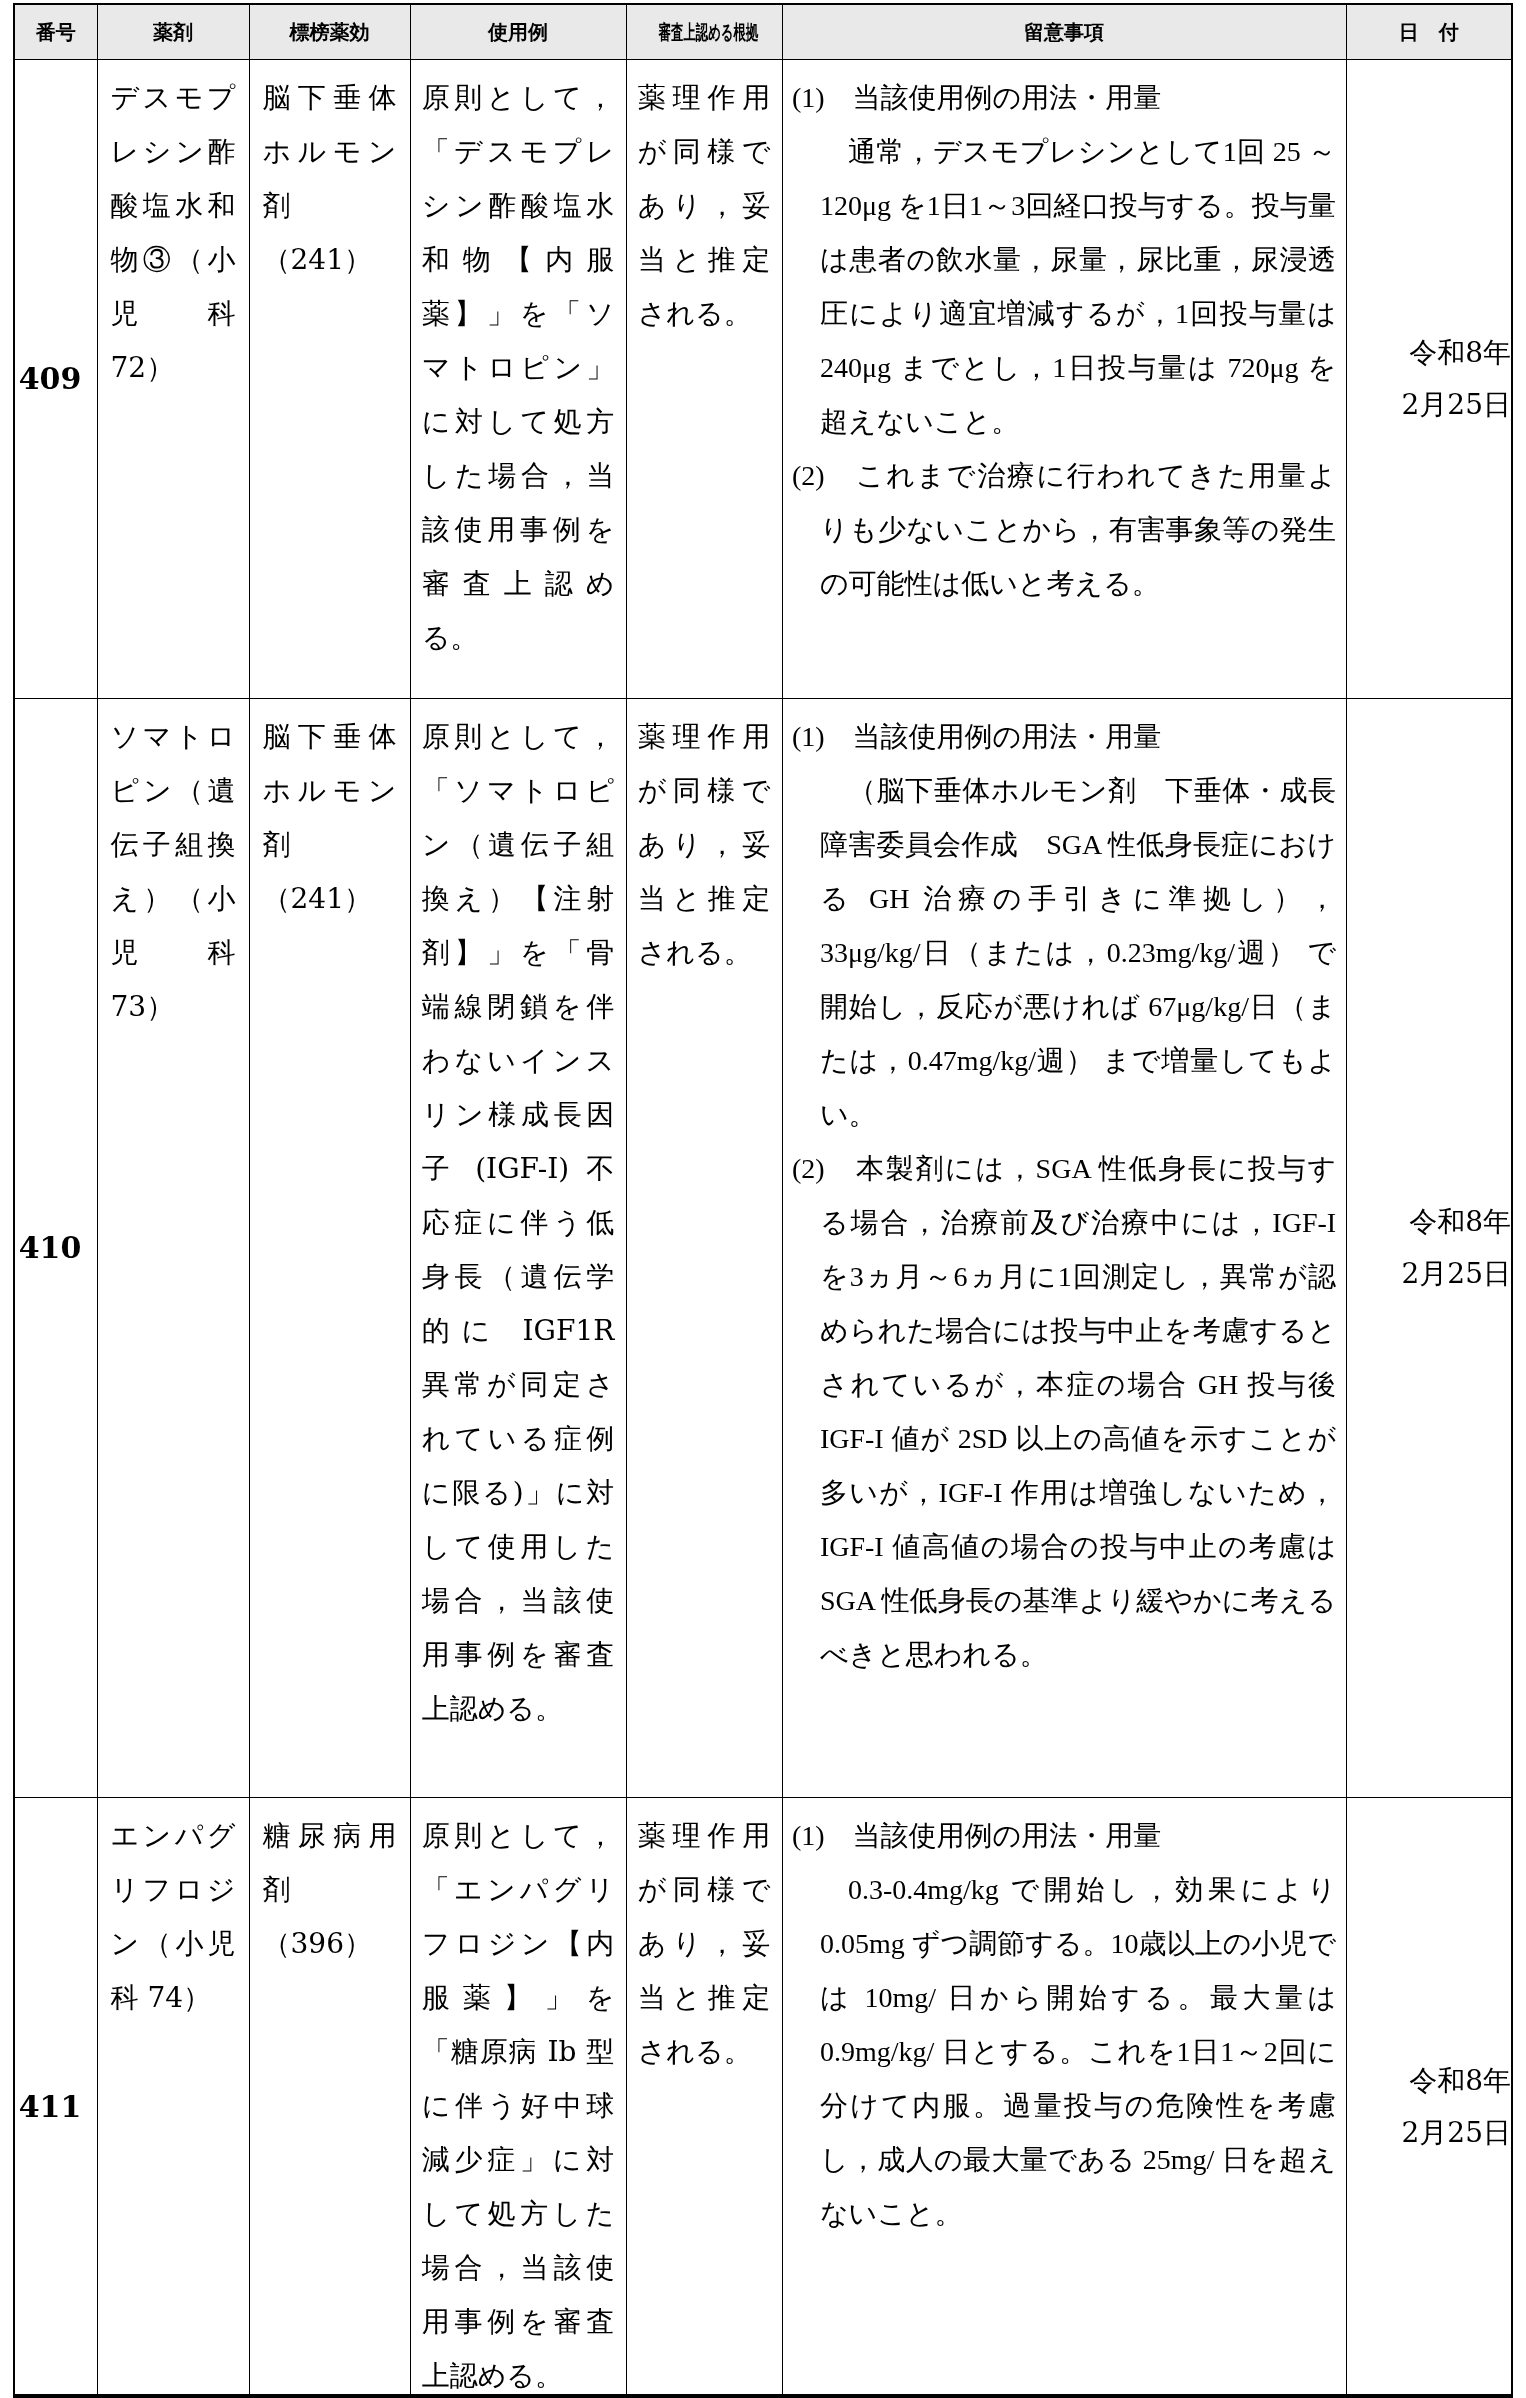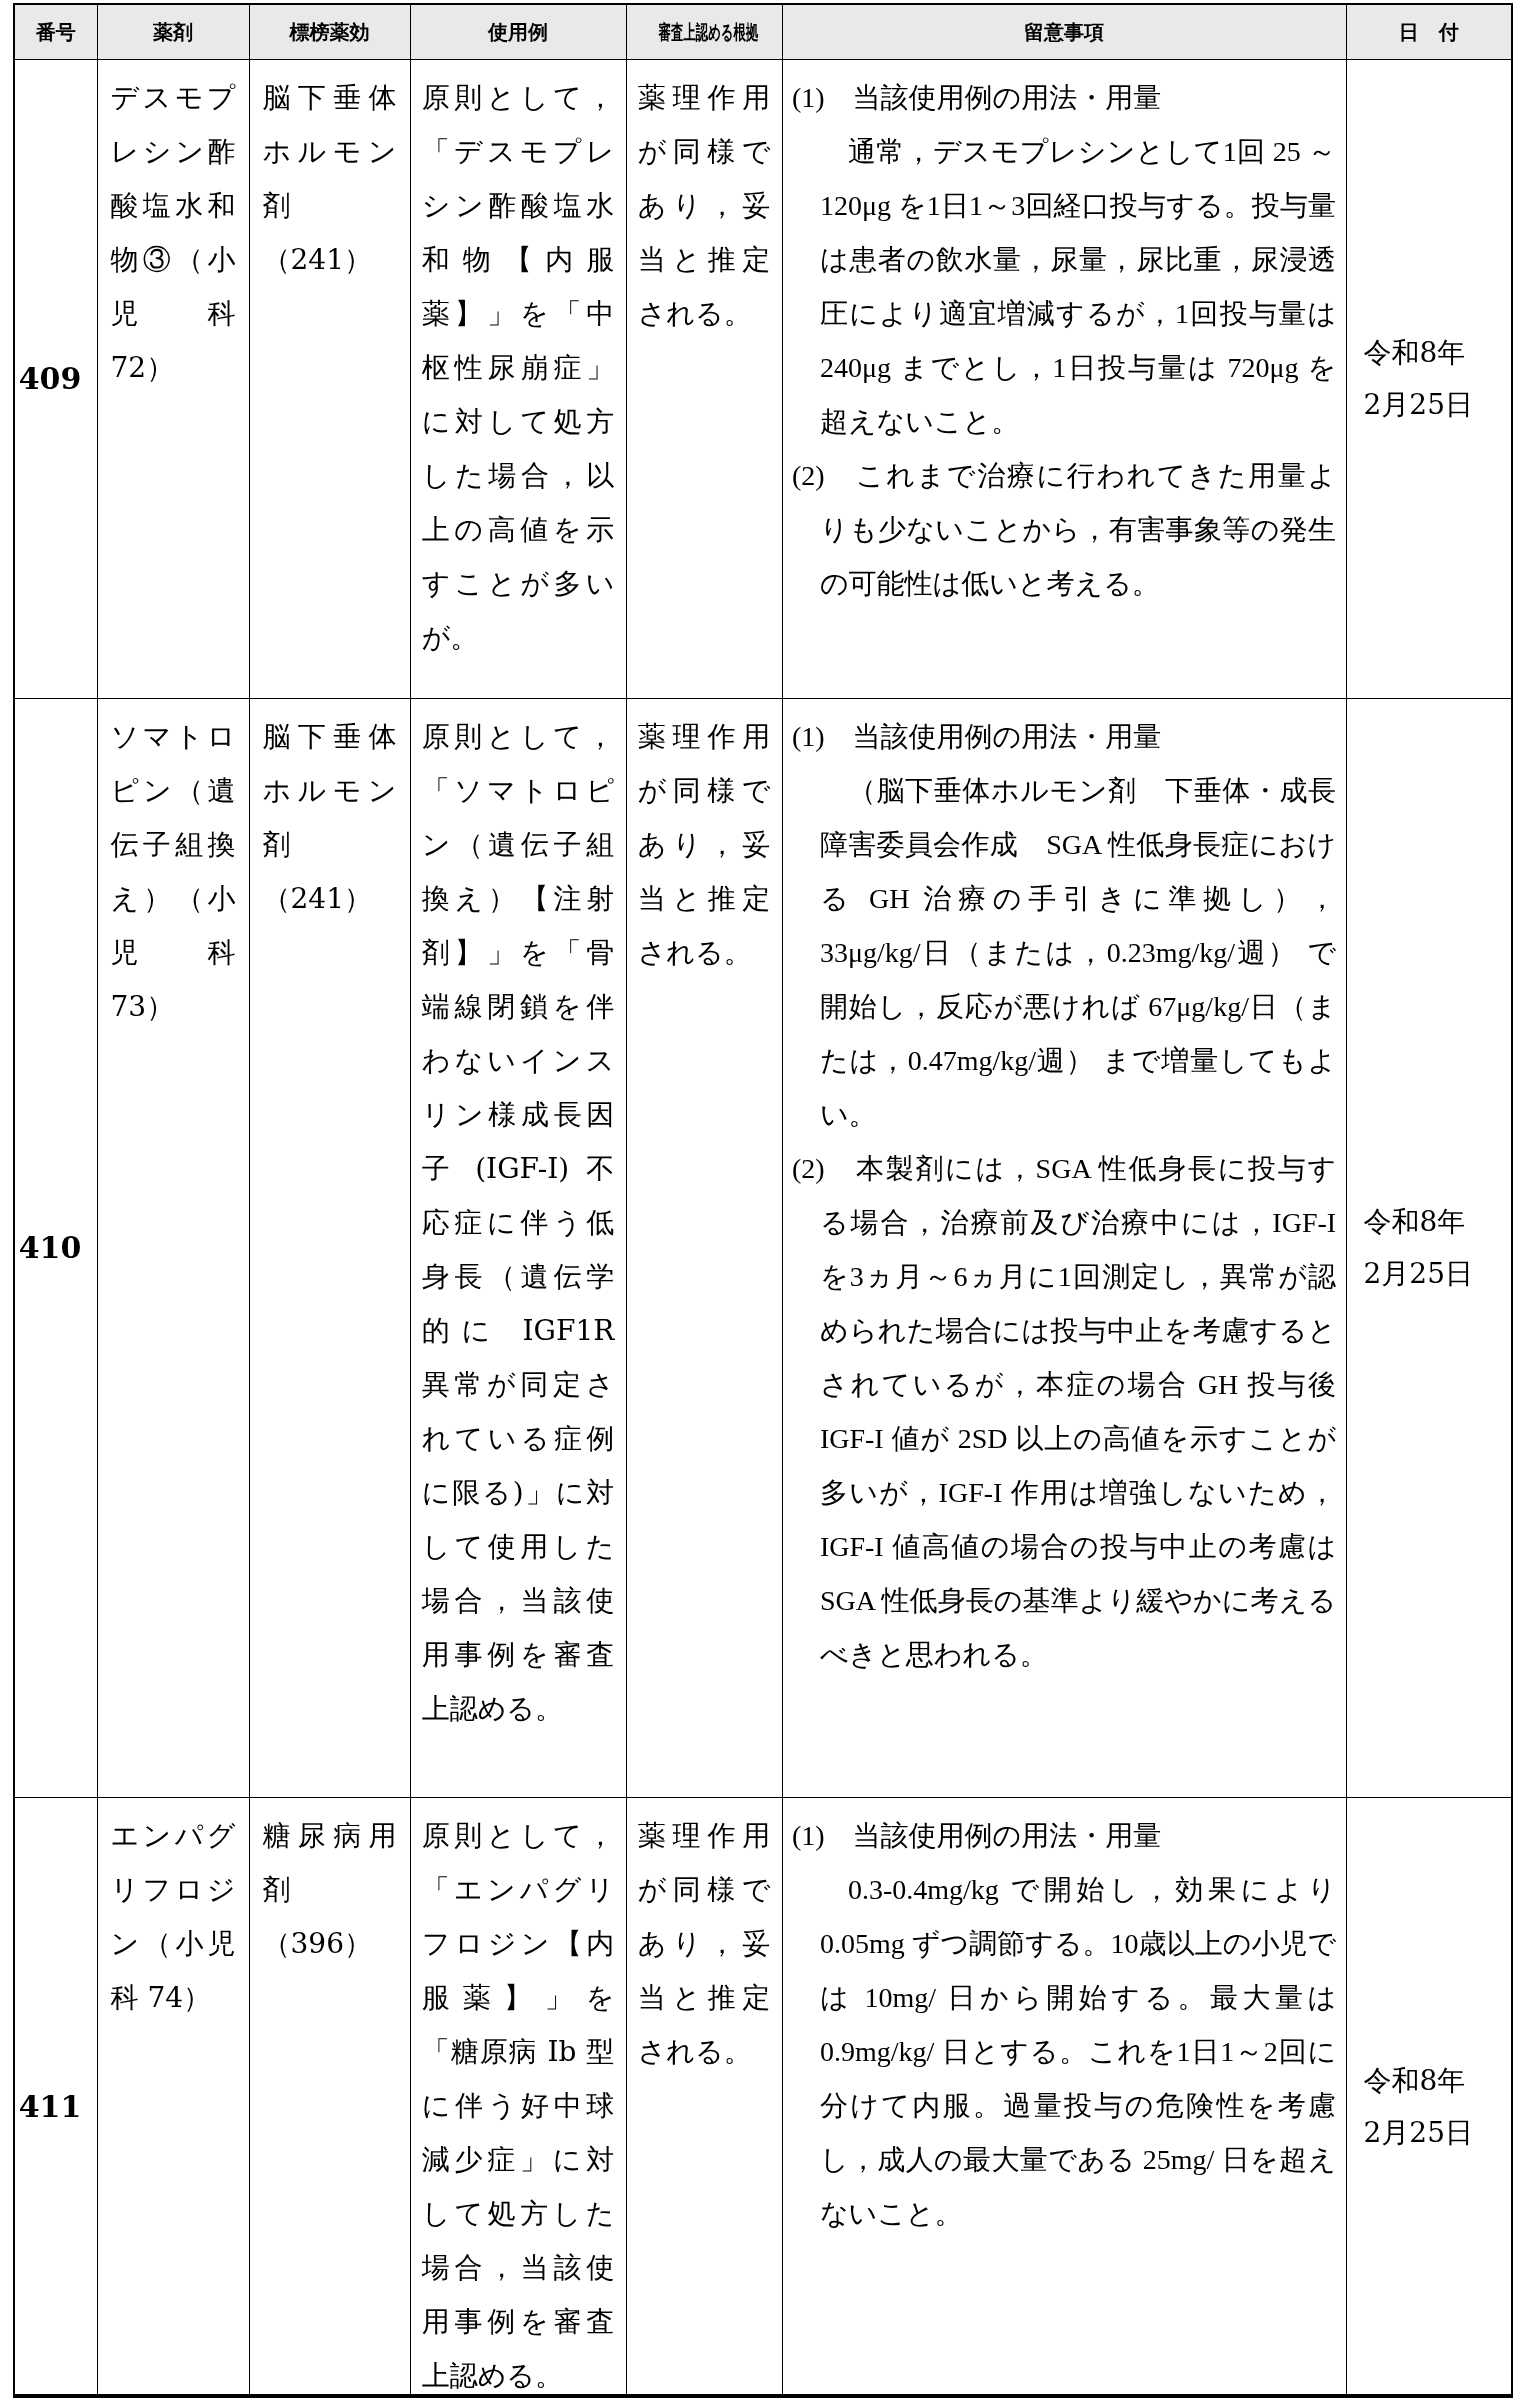--- a/index.html
+++ b/index.html
@@ -61,21 +61,21 @@
     padding: 0 3.7px;
     font-weight: bold;
   }
   .cell-drug     { padding: 11.2px 13px; }
   .cell-efficacy { padding: 11.2px 13px; }
   .cell-usage    { padding: 11.2px 11.2px; }
   .cell-basis    { padding: 11.2px 11.2px; }
   .cell-notes    { padding: 11.2px 9.4px; }
   .cell-date     { vertical-align: middle; padding: 0 0 0 17px; }
   .date-wrap { white-space: nowrap; }
-  .date-wrap div { line-height: 52px; }
+  .date-wrap div { line-height: 52px; text-align: right; }
 
   .note {
     text-align: justify;
     text-justify: inter-character;
     text-align-last: left;
     font-family: Liberation Serif, serif;
   }
   .note.item { padding-left: 1em; text-indent: -1em; }
   .note.para { padding-left: 1em; text-indent: 1em; }
 
@@ -109,21 +109,21 @@
         <th><span class="squeeze">審査上認める根拠</span></th>
         <th><span>留意事項</span></th>
         <th><span>日　付</span></th>
       </tr>
     </thead>
     <tbody>
       <tr class="body-row" style="height:639px">
         <td class="cell-number">409</td>
         <td class="cell-drug jp">デスモプレシン酢酸塩水和物③（小児科 72）</td>
         <td class="cell-efficacy jp">脳下垂体ホルモン剤（241）</td>
-        <td class="cell-usage jp">原則として，「デスモプレシン酢酸塩水和物【内服薬】」を「中枢性尿崩症」に対して処方した場合，以上の高値を示すことが多いが。</td>
+        <td class="cell-usage jp">原則として，「デスモプレシン酢酸塩水和物【内服薬】」を「ソマトロピン」に対して処方した場合，当該使用事例を審査上認める。</td>
         <td class="cell-basis jp">薬理作用が同様であり，妥当と推定される。</td>
         <td class="cell-notes">
             <div class="note item">(1)　当該使用例の用法・用量</div>
             <div class="note para">通常，デスモプレシンとして1回 25 ～ 120μg を1日1～3回経口投与する。投与量は患者の飲水量，尿量，尿比重，尿浸透圧により適宜増減するが，1回投与量は 240μg までとし，1日投与量は 720μg を超えないこと。</div>
             <div class="note item">(2)　これまで治療に行われてきた用量よりも少ないことから，有害事象等の発生の可能性は低いと考える。</div>
           </td>
         <td class="cell-date">
           <div class="date-wrap">
             <div>令和8年</div>
             <div>2月25日</div>

